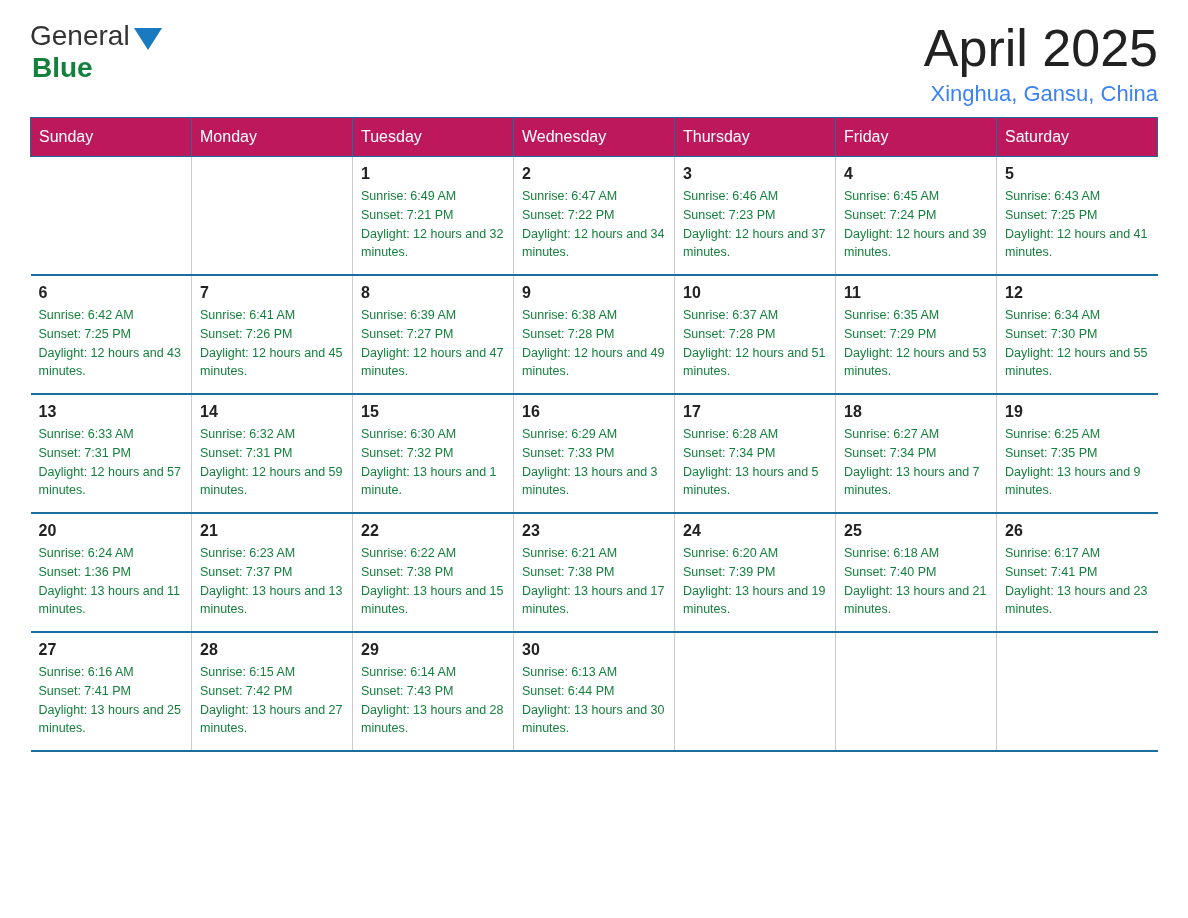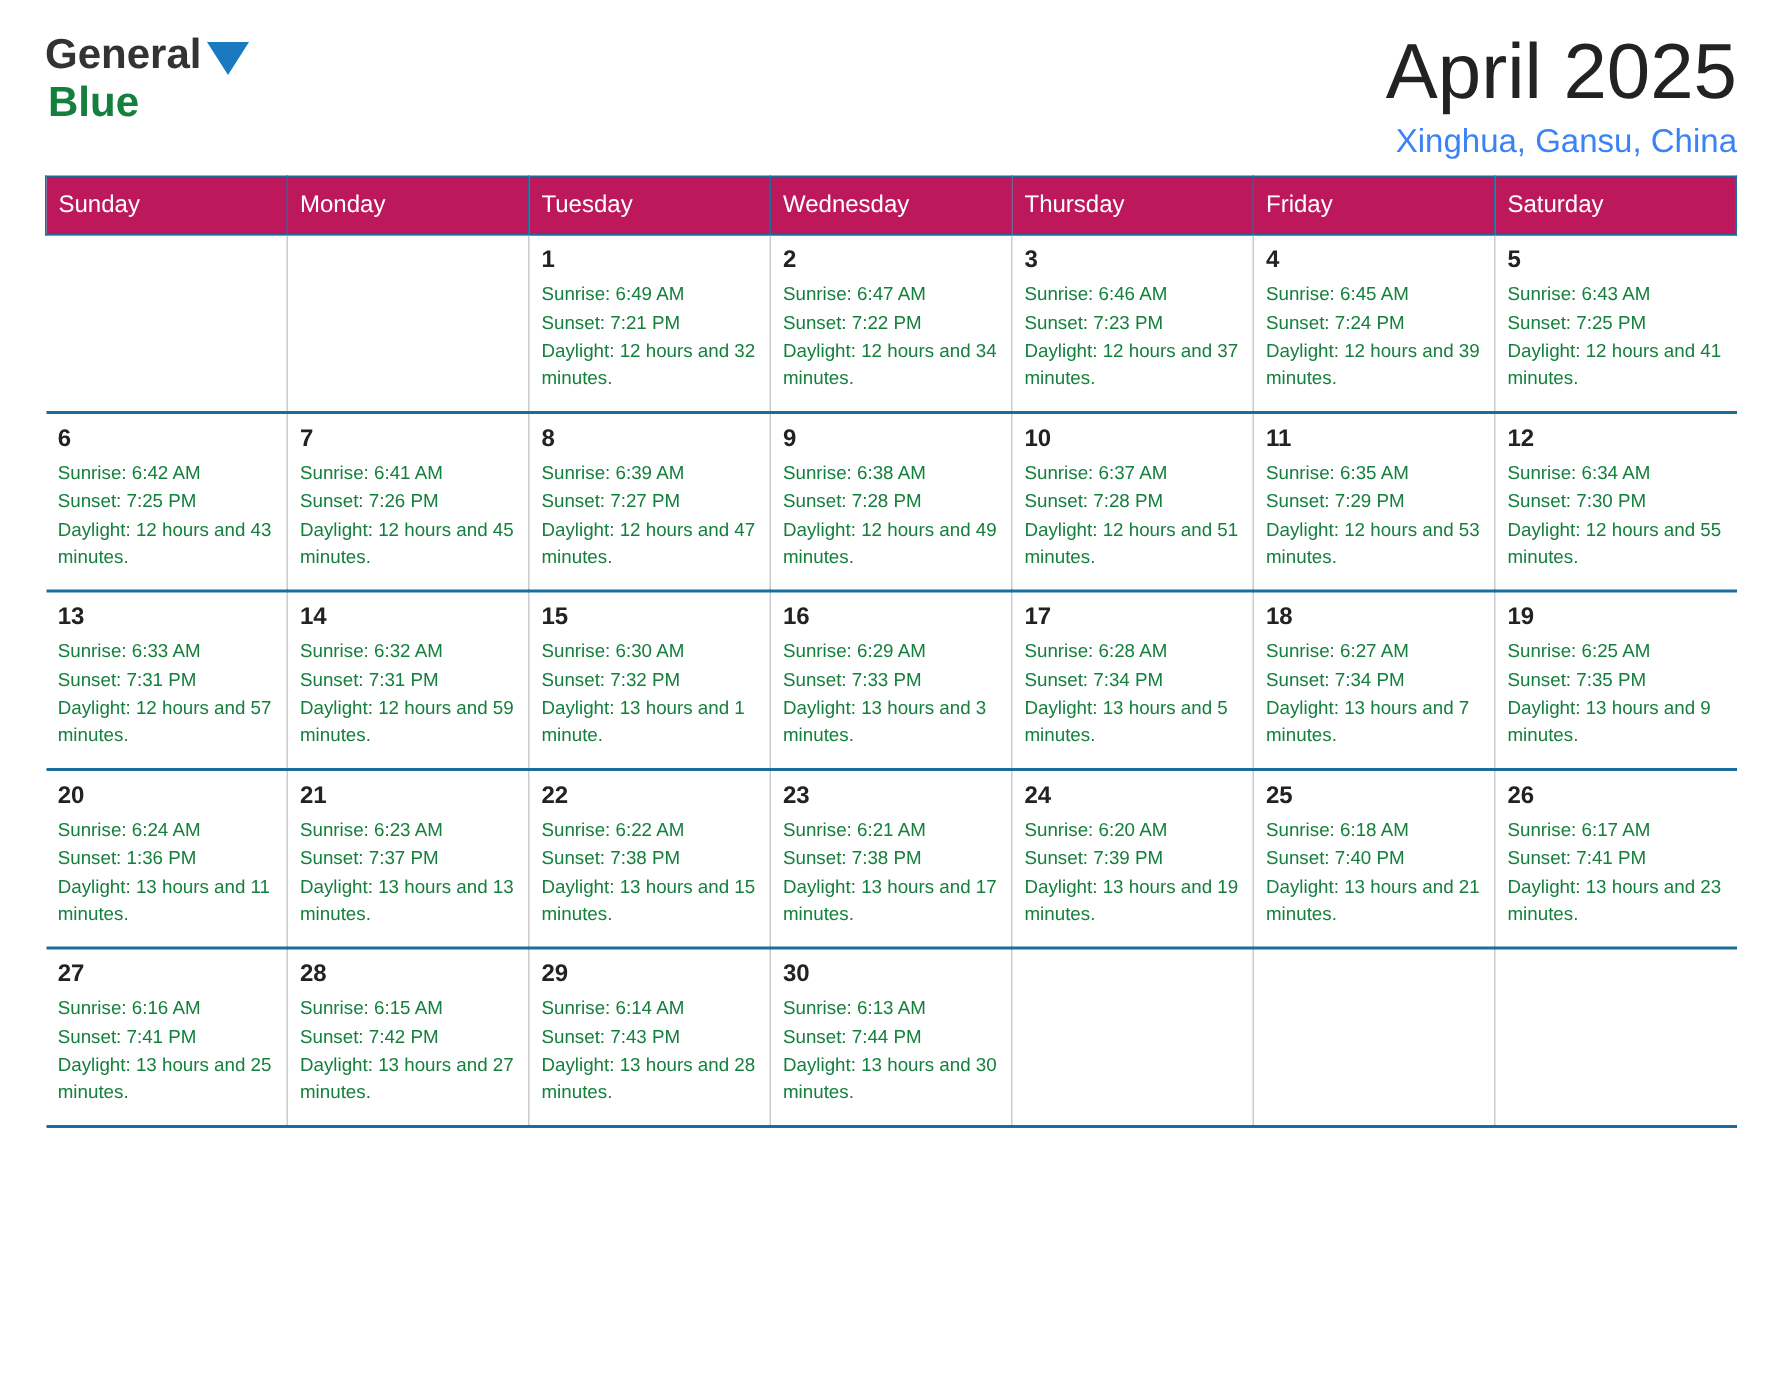--- a/index.html
+++ b/index.html
@@ -20,21 +20,21 @@
       display: flex;
       flex-direction: column;
       align-items: flex-start;
     }
     .logo-top {
       display: flex;
       align-items: center;
     }
     .logo-general {
       font-size: 28px;
-      font-weight: bold;
+      font-weight: normal;
       color: #333;
     }
     .logo-arrow {
       width: 0;
       height: 0;
       border-left: 14px solid transparent;
       border-right: 14px solid transparent;
       border-top: 22px solid #1a7abf;
       margin-left: 4px;
       margin-top: 6px;
@@ -374,21 +374,21 @@
           <div class="day-info">
             <div>Sunrise: 6:14 AM</div>
             <div>Sunset: 7:43 PM</div>
             <div>Daylight: 13 hours and 28 minutes.</div>
           </div>
         </td>
         <td>
           <div class="day-number">30</div>
           <div class="day-info">
             <div>Sunrise: 6:13 AM</div>
-            <div>Sunset: 7:44 PM</div>
+            <div>Sunset: 6:44 PM</div>
             <div>Daylight: 13 hours and 30 minutes.</div>
           </div>
         </td>
         <td class="empty-cell"></td>
         <td class="empty-cell"></td>
         <td class="empty-cell"></td>
       </tr>
     </tbody>
 </table>
 

